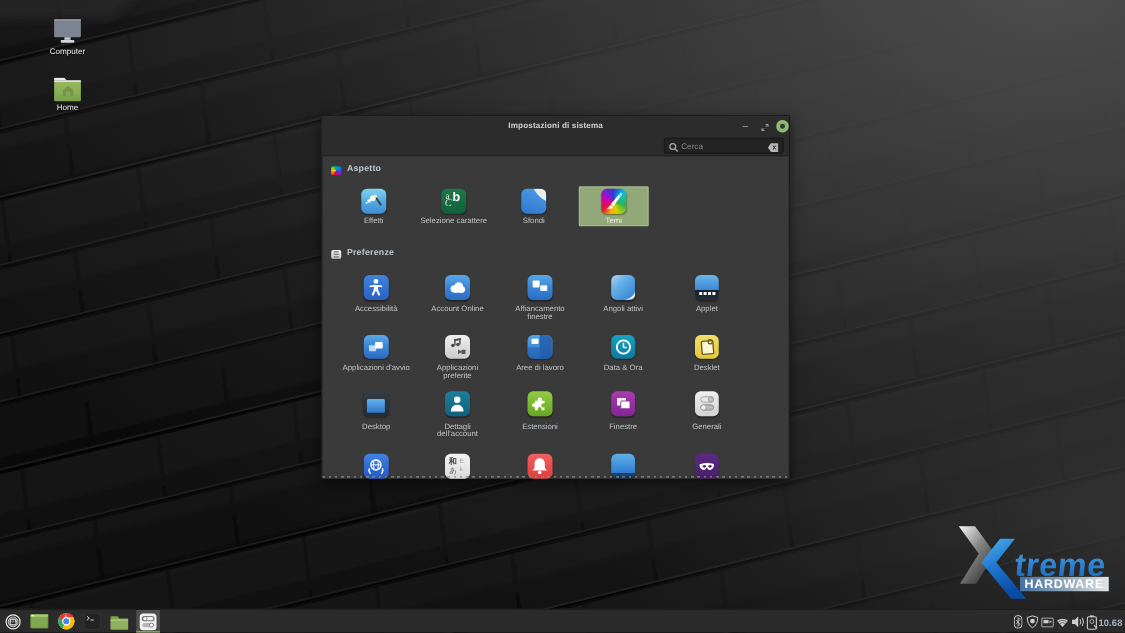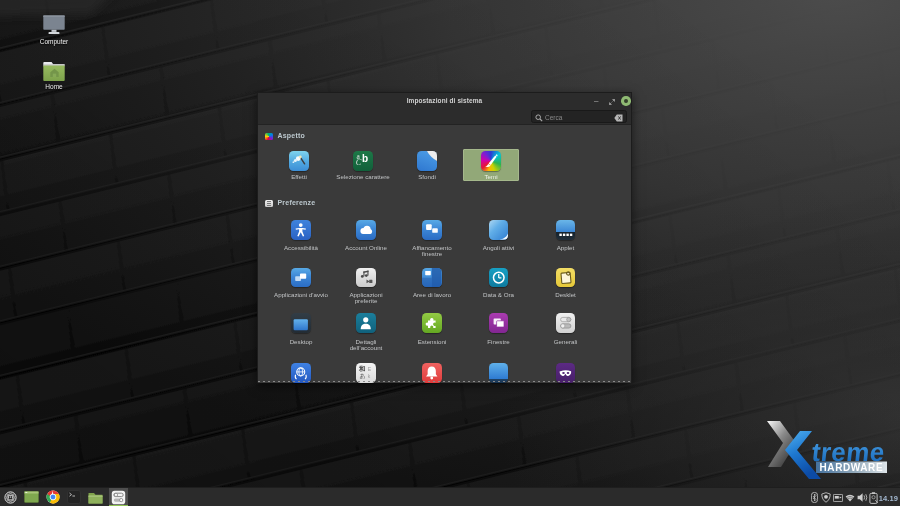--- a/index.html
+++ b/index.html
@@ -995,15 +995,15 @@
     <svg class="tico" style="right:32px;top:4px;position:absolute" width="11" height="11" viewBox="0 0 11 11">
       <path d="M0.6,3.8 h2.2 l2.8,-2.6 v8.6 l-2.8,-2.6 H0.6 Z" fill="#cfcfcf"></path>
       <path d="M7,3.4 q1.3,2.1 0,4.2 M8.8,2.2 q2,3.3 0,6.6" stroke="#cfcfcf" stroke-width="0.8" fill="none"></path>
     </svg>
     <svg class="tico" style="right:21px;top:3.5px;position:absolute" width="10" height="12" viewBox="0 0 10 12">
       <rect x="0.9" y="1.4" width="7.2" height="10" rx="1.2" fill="none" stroke="#cfcfcf" stroke-width="0.9"></rect>
       <rect x="3" y="0.3" width="3" height="1.4" fill="#cfcfcf"></rect>
       <circle cx="4.5" cy="5.2" r="1.6" fill="none" stroke="#cfcfcf" stroke-width="0.6"></circle>
       <path d="M6.2,8.2 l2.6,2.6" stroke="#bdbdbd" stroke-width="0.9"></path>
     </svg>
-    <div id="clock">14.19</div>
+    <div id="clock">10.68</div>
   </div>
 </div>
 </div>
 </body></html>

